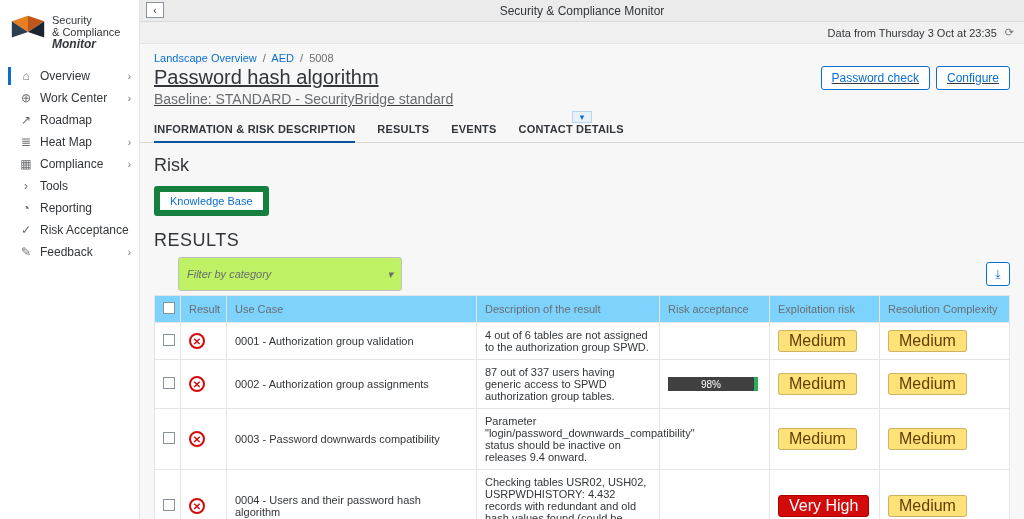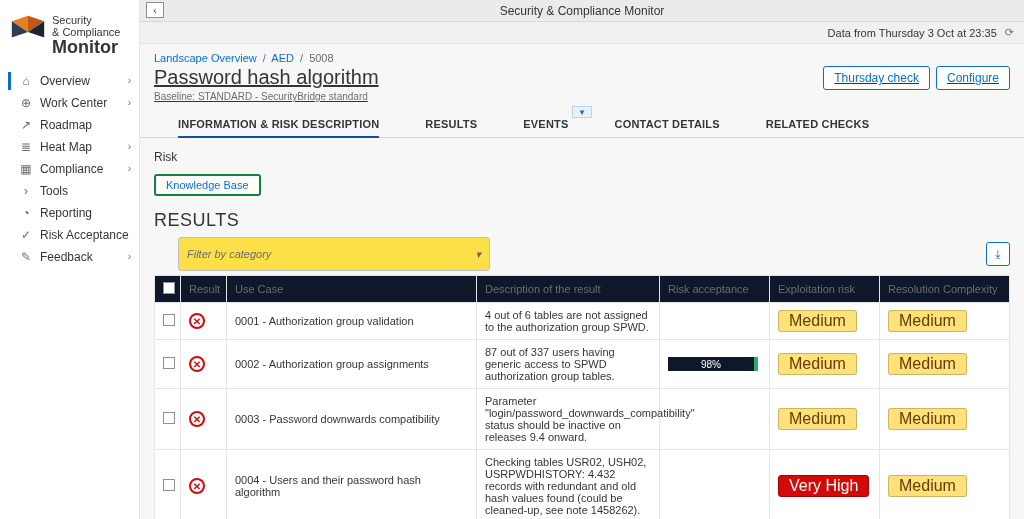--- a/index.html
+++ b/index.html
@@ -7,21 +7,21 @@
   body { width: 1024px; height: 519px; overflow: hidden; }
 
   .app { display: flex; height: 100%; }
 
   
   .sidebar { width: 140px; flex-shrink: 0; border-right: 1px solid #e5e5e5; padding-top: 6px; }
   .logo-block { padding: 8px 8px 12px 10px; display: flex; align-items: flex-start; gap: 6px; }
   .logo-mark svg { width: 36px; height: 36px; }
   .logo-text { line-height: 1.1; font-size: 11px; font-weight: 500; color: #32363a; }
   .logo-text .sec { display: block; }
-  .logo-text .mon { font-size: 18px; font-weight: 700; display: block; }
+  .logo-text .mon { font-size: 12px; font-weight: 700; display: block; font-style: italic; }
 
   .nav { display: flex; flex-direction: column; }
   .nav-item { display: flex; align-items: center; padding: 4px 8px 4px 18px; cursor: pointer; position: relative; color: #32363a; }
   .nav-item.active::before { content: ""; position: absolute; left: 8px; top: 2px; bottom: 2px; width: 3px; background: #0a6ed1; }
   .nav-item .icon { width: 16px; text-align: center; margin-right: 6px; color: #6a6d70; }
   .nav-item .label { flex: 1; font-size: 12px; }
   .nav-item .chev { color: #6a6d70; font-size: 10px; }
 
   
   .main { flex: 1; display: flex; flex-direction: column; background: #f7f7f7; min-width: 0; }
@@ -32,62 +32,62 @@
 
   .infobar { height: 22px; background: #f0f0f0; border-bottom: 1px solid #e5e5e5; display: flex; align-items: center; justify-content: flex-end; padding: 0 10px; gap: 8px; font-size: 11px; color: #32363a; }
   .refresh-icon { color: #6a6d70; cursor: pointer; }
 
   .page-head { padding: 8px 14px 0 14px; }
   .breadcrumb { font-size: 11px; color: #6a6d70; }
   .breadcrumb a { color: #0a6ed1; text-decoration: none; }
   .breadcrumb .sep { color: #6a6d70; margin: 0 3px; }
   .page-title-row { display: flex; align-items: flex-start; justify-content: space-between; margin-top: 2px; text-decoration: underline; }
   .page-title { font-size: 20px; font-weight: 400; color: #32363a; margin: 0; }
-  .page-subtitle { font-size: 10px; color: #6a6d70; margin-top: 2px; }
+  .page-subtitle { font-size: 14px; color: #6a6d70; margin-top: 2px; }
   .btn { border: 1px solid #0a6ed1; background: #fff; color: #0a6ed1; padding: 4px 10px; font-size: 12px; cursor: pointer; border-radius: 3px; }
   .head-actions { display: flex; gap: 6px; }
 
   .tabs { display: flex; align-items: center; gap: 22px; margin-top: 10px; border-bottom: 1px solid #d9d9d9; padding: 0 14px; position: relative; background: #f7f7f7; }
-  .tab { padding: 6px 0 7px 0; font-size: 11px; font-weight: 600; color: #32363a; cursor: pointer; position: relative; letter-spacing: 0.2px; margin-left: 24px; }
+  .tab { padding: 6px 0 7px 0; font-size: 11px; font-weight: 600; color: #32363a; cursor: pointer; position: relative; letter-spacing: 0.2px; }
   .tab.active { color: #32363a; }
   .tab.active::after { content: ""; position: absolute; left: 0; right: 0; bottom: -1px; height: 2px; background: #0854a0; }
   .tab .caret { font-size: 9px; margin-left: 4px; color: #6a6d70; }
   .tab-midmark { position: absolute; left: 50%; top: -6px; transform: translateX(-50%); color: #0a6ed1; background: #e9f2fb; border: 1px solid #b9d6f0; width: 20px; height: 12px; display: flex; align-items: center; justify-content: center; font-size: 9px; }
 
   .content { padding: 8px 14px; overflow: auto; flex: 1; }
   .desc-text { font-size: 12px; color: #32363a; margin: 4px 0 10px 0; }
-  .risk-head { font-size: 12px; font-weight: 400; margin: 4px 0 4px 0; }
-  .kb-btn { border: 2px solid #15803d; background: #fff; color: #0a6ed1; padding: 3px 10px; font-size: 11px; border-radius: 3px; cursor: pointer; display: inline-block; margin-top: 6px; }
+  .risk-head { font-size: 18px; font-weight: 400; margin: 4px 0 4px 0; }
+  .kb-btn { border: 6px solid #15803d; background: #fff; color: #0a6ed1; padding: 3px 10px; font-size: 11px; border-radius: 3px; cursor: pointer; display: inline-block; margin-top: 6px; }
 
   .results-head { font-size: 18px; margin: 14px 0 6px 0; font-weight: 400; letter-spacing: 0.5px; }
 
   .filterbar { display: flex; align-items: center; margin: 4px 0 4px 24px; gap: 8px; }
-  .filter { border: 1px solid #c0c0c0; background: #fde047; width: 312px; height: 24px; display: flex; align-items: center; justify-content: space-between; padding: 16px 8px; color: #6a6d70; font-style: italic; font-size: 11px; cursor: pointer; border-radius: 3px; }
+  .filter { border: 1px solid #c0c0c0; background: #bef264; width: 224px; height: 24px; display: flex; align-items: center; justify-content: space-between; padding: 16px 8px; color: #6a6d70; font-style: italic; font-size: 11px; cursor: pointer; border-radius: 3px; }
   .export-btn { margin-left: auto; width: 24px; height: 24px; border: 1px solid #0a6ed1; background: #fff; color: #0a6ed1; display: flex; align-items: center; justify-content: center; font-size: 12px; cursor: pointer; border-radius: 3px; }
 
   table.results { width: 100%; border-collapse: collapse; table-layout: fixed; }
   table.results th, table.results td { border: 1px solid #e5e5e5; padding: 6px 8px; font-size: 11px; vertical-align: middle; text-align: left; background: #fff; }
-  table.results th { background: #0f172a; color: #6a6d70; font-weight: 400; }
+  table.results th { background: #7dd3fc; color: #6a6d70; font-weight: 400; }
   col.cb { width: 26px; }
   col.res { width: 46px; }
   col.uc { width: 250px; }
   col.desc { width: auto; }
   col.ra { width: 110px; }
   col.er { width: 110px; }
   col.rc { width: 130px; }
   .chk { width: 12px; height: 12px; border: 1px solid #89919a; display: inline-block; background: #fff; }
   .res-icon { display: inline-flex; width: 16px; height: 16px; border: 2px solid #d20a0a; border-radius: 50%; align-items: center; justify-content: center; color: #d20a0a; font-size: 10px; font-weight: 700; }
   td.center, th.center { text-align: center; }
 
   .badge { display: inline-block; padding: 1px 10px; border-radius: 3px; font-size: 16px; border: 1px solid rgba(0,0,0,0.2); }
   .badge.medium { background: #ffe17a; color: #613d00; }
   .badge.veryhigh { background: #d20a0a; color: #fff; border-color: #a00; }
 
   .riskbar { display: inline-flex; align-items: center; height: 14px; }
-  .riskbar .fill { background: #0f172a; color: #fff; height: 14px; display: inline-flex; align-items: center; justify-content: center; font-size: 10px; padding: 0 2px; }
+  .riskbar .fill { background: #404040; color: #fff; height: 14px; display: inline-flex; align-items: center; justify-content: center; font-size: 10px; padding: 0 2px; }
   .riskbar .rest { display: inline-block; height: 14px; }
   .riskbar .seg-g { background: #27ae60; }
 </style>
 </head>
 <body>
 
 <div class="app">
 
   <aside class="sidebar">
     <div class="logo-block">
@@ -173,33 +173,32 @@
         <a href="#">AED</a>
         <span class="sep">/</span>
         <span>5008</span>
       </div>
       <div class="page-title-row">
         <div>
           <h1 class="page-title">Password hash algorithm</h1>
           <div class="page-subtitle">Baseline: STANDARD - SecurityBridge standard</div>
         </div>
         <div class="head-actions">
-          <button class="btn">Thursday check</button>
+          <button class="btn">Password check</button>
           <button class="btn">Configure</button>
         </div>
       </div>
     </div>
 
     <div class="tabs" id="tabs">
       <span class="tab-midmark">▾</span>
     <span class="tab active">INFORMATION &amp; RISK DESCRIPTION</span>
         <span class="tab">RESULTS</span>
         <span class="tab">EVENTS</span>
         <span class="tab">CONTACT DETAILS</span>
-        <span class="tab">RELATED CHECKS</span>
       </div>
 
     <div class="content">
       <h3 class="risk-head">Risk</h3>
       <span class="kb-btn">Knowledge Base</span>
 
       <h2 class="results-head">RESULTS</h2>
 
       <div class="filterbar">
         <div class="filter">

